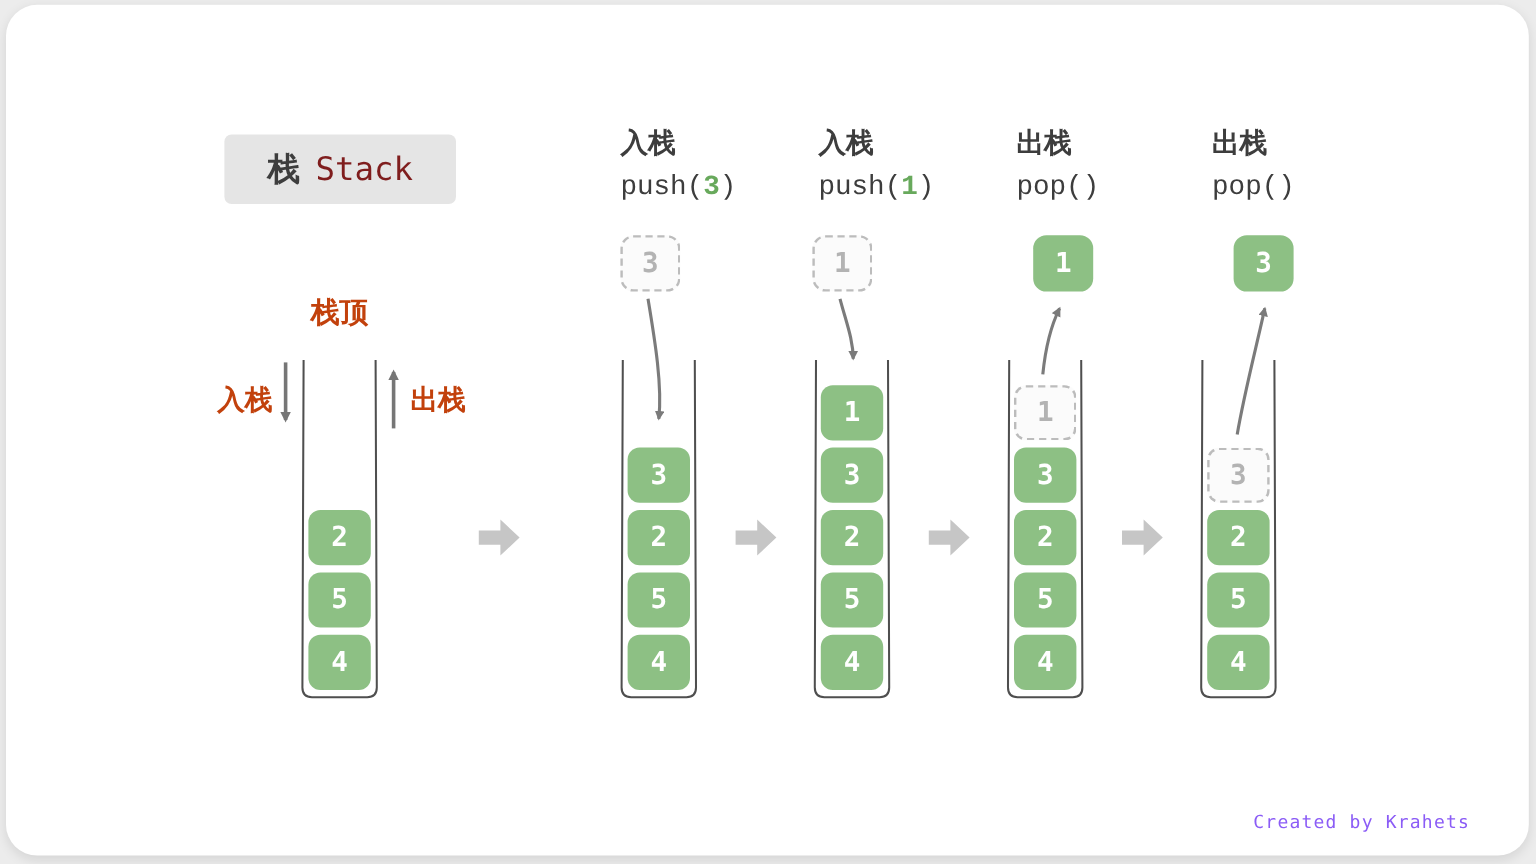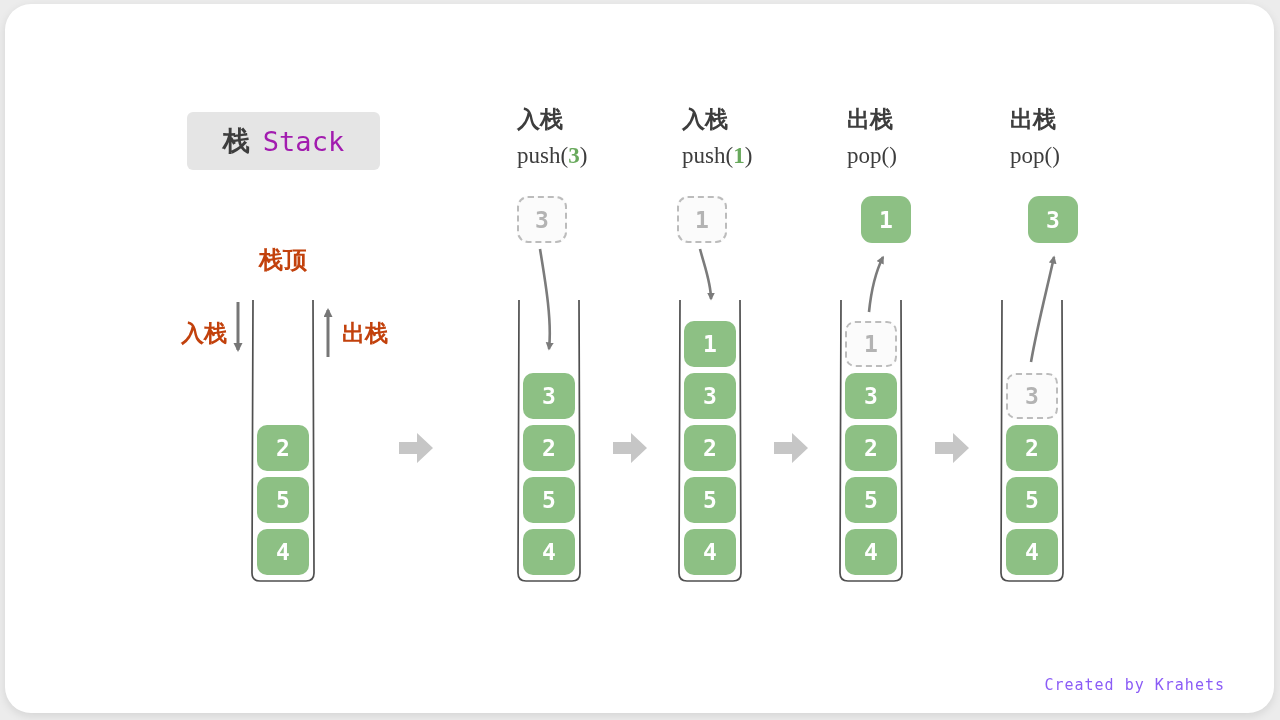--- a/index.html
+++ b/index.html
@@ -5,25 +5,25 @@
   html,body{margin:0;padding:0;width:1280px;height:720px;overflow:hidden;
     background:#ececec;font-family:"Liberation Sans",sans-serif;}
   .canvas{position:absolute;left:5px;top:4px;width:1269px;height:709px;
     background:#ffffff;border-radius:26px;box-shadow:0 3px 10px rgba(0,0,0,0.10);}
   .layer{position:absolute;left:0;top:0;width:1280px;height:720px;}
   svg.layer{pointer-events:none;}
 
   .title-box{position:absolute;left:187px;top:112px;width:193px;height:58px;
     background:#e5e5e5;border-radius:6px;display:flex;align-items:center;justify-content:center;gap:13px;}
   .title-zh{font-size:27px;font-weight:700;color:#3d3d3d;}
-  .title-en{font-family:"DejaVu Sans Mono",monospace;font-size:27px;color:#a21caf;}
+  .title-en{font-family:"DejaVu Sans Mono",monospace;font-size:27px;color:#7f1d1d;}
 
   .op{position:absolute;top:104px;width:160px;}
   .op .zh{font-size:23px;font-weight:700;color:#3d3d3d;line-height:30px;}
-  .op .code{margin-top:7px;font-family:Liberation Serif, serif;font-size:23px;color:#3d3d3d;line-height:30px;}
+  .op .code{margin-top:7px;font-family:Liberation Mono, monospace;font-size:23px;color:#3d3d3d;line-height:30px;}
   .op .code .arg{color:#68a95c;font-weight:700;}
 
   .lbl{position:absolute;font-size:24px;font-weight:700;color:#c2410c;}
   .lbl.center{width:120px;text-align:center;}
 
   .cell{position:absolute;width:52px;height:46px;box-sizing:border-box;border-radius:10px;
     display:flex;align-items:center;justify-content:center;
     font-family:"DejaVu Sans Mono",monospace;font-size:23px;font-weight:700;}
   .cell.green{background:#8dc084;color:#ffffff;}
   .cell.dashed{border:2px dashed #bcbcbc;background:#fbfbfb;color:#b3b3b3;}

